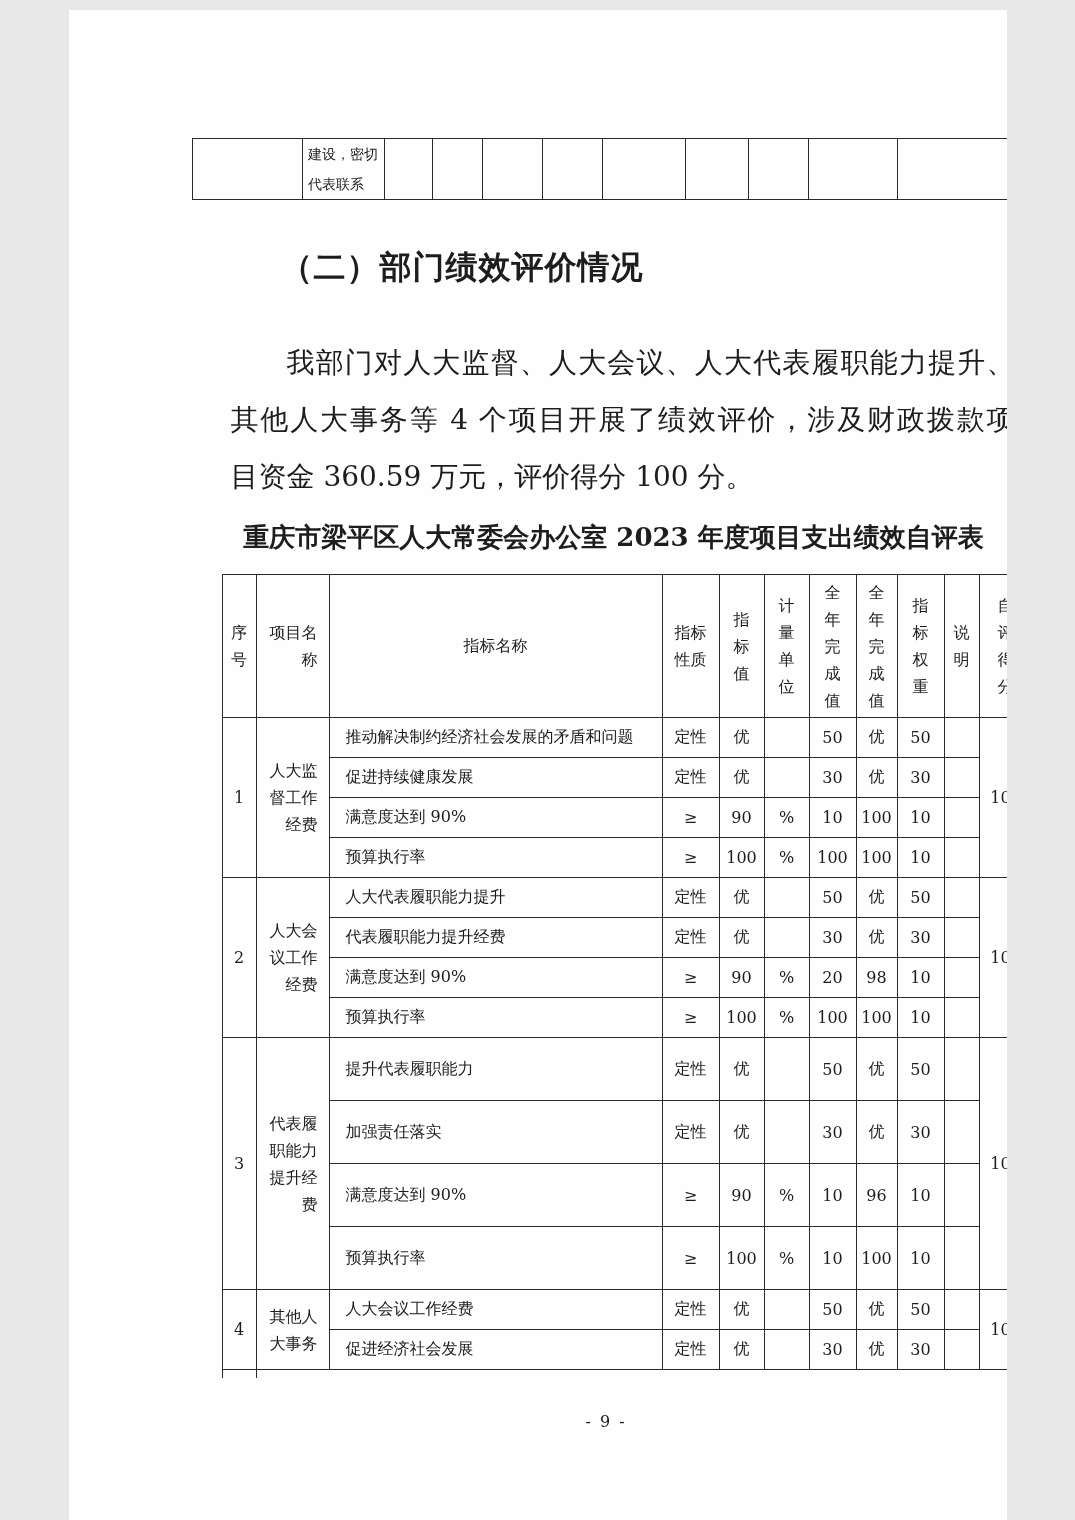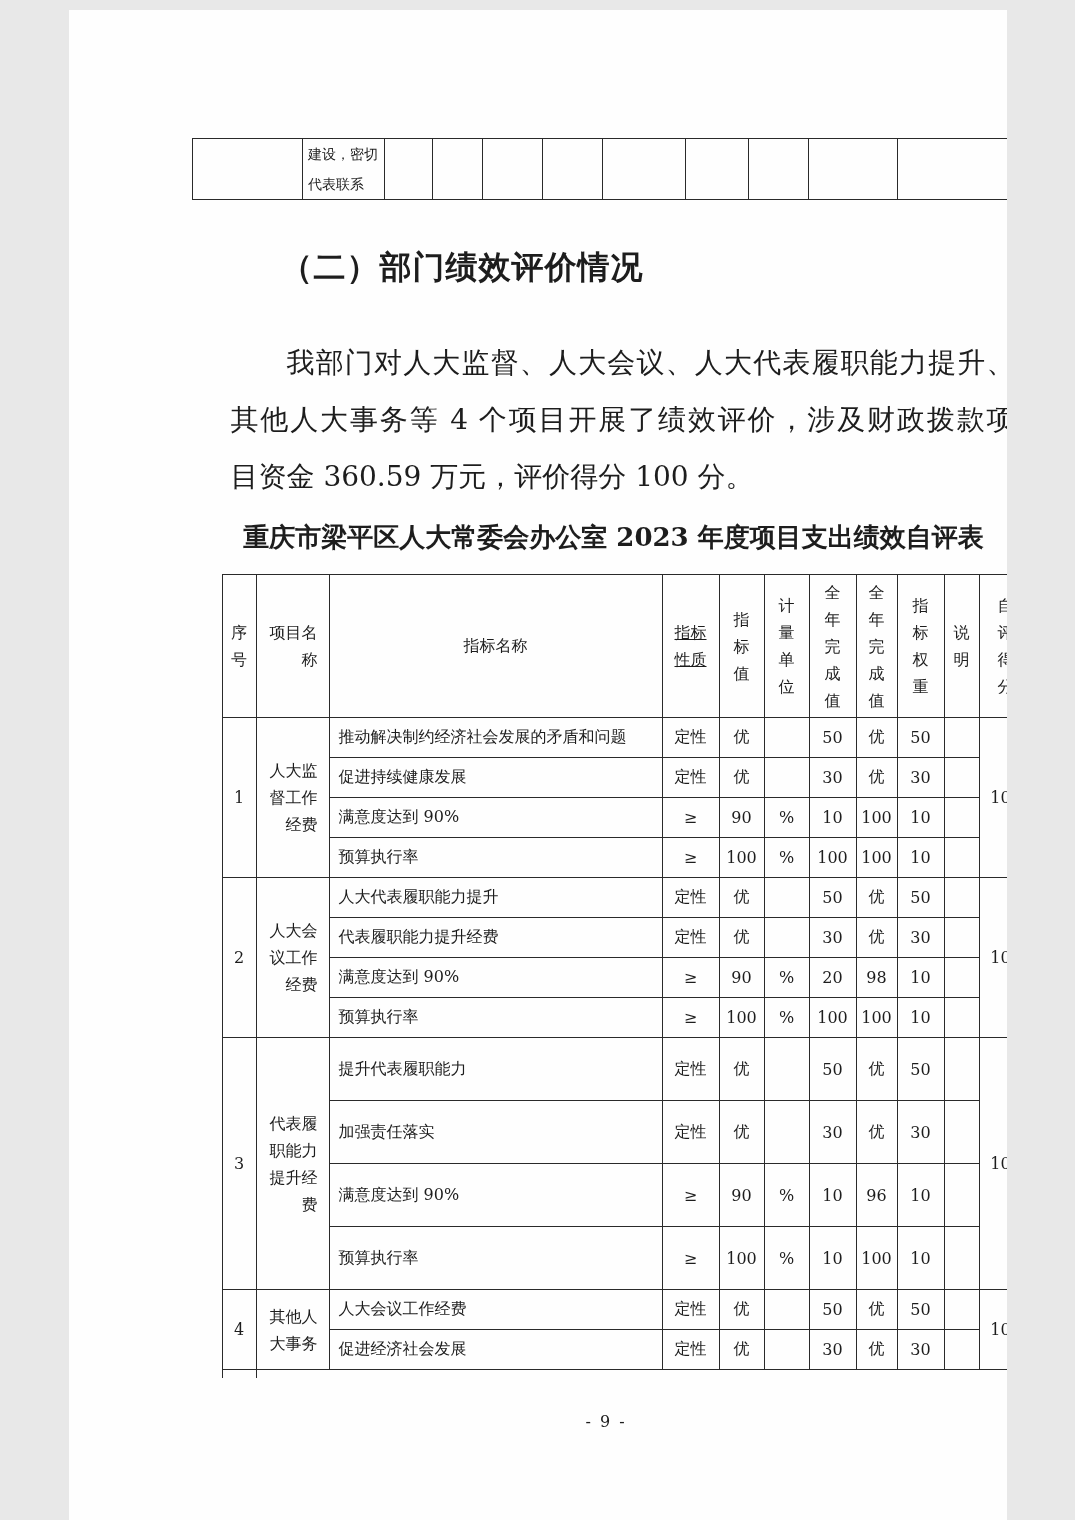--- a/index.html
+++ b/index.html
@@ -27,23 +27,23 @@
   .pline.indent{text-indent:56px;}
   .ttitle{position:absolute;left:123px;top:510px;width:844px;text-align:center;font-size:26px;font-weight:bold;}
 
   
   .main{position:absolute;left:153px;top:564px;width:810px;}
   .main th,.main td{font-size:16px;}
   .main thead tr{height:143px;}
   .h40{height:40px;}
   .h63{height:63px;}
   .v1{display:inline-block;width:18px;word-break:break-all;line-height:27px;text-align:center;}
-  .v2{display:inline-block;width:36px;word-break:break-all;line-height:27px;text-align:center;text-decoration:underline;}
+  .v2{display:inline-block;width:36px;word-break:break-all;line-height:27px;text-align:center;}
   .v3{display:inline-block;width:50px;word-break:break-all;line-height:27px;text-align:right;}
-  .main td.ind{text-align:left;padding-left:9px;}
+  .main td.ind{text-align:left;padding-left:16px;}
 
   .stub{position:absolute;width:1px;height:9px;background:#2a2a2a;}
 
   .footer{position:absolute;left:0;top:1402px;width:1075px;text-align:center;font-size:16px;letter-spacing:2px;}
 </style>
 </head>
 <body>
 
 <div class="page">
 

